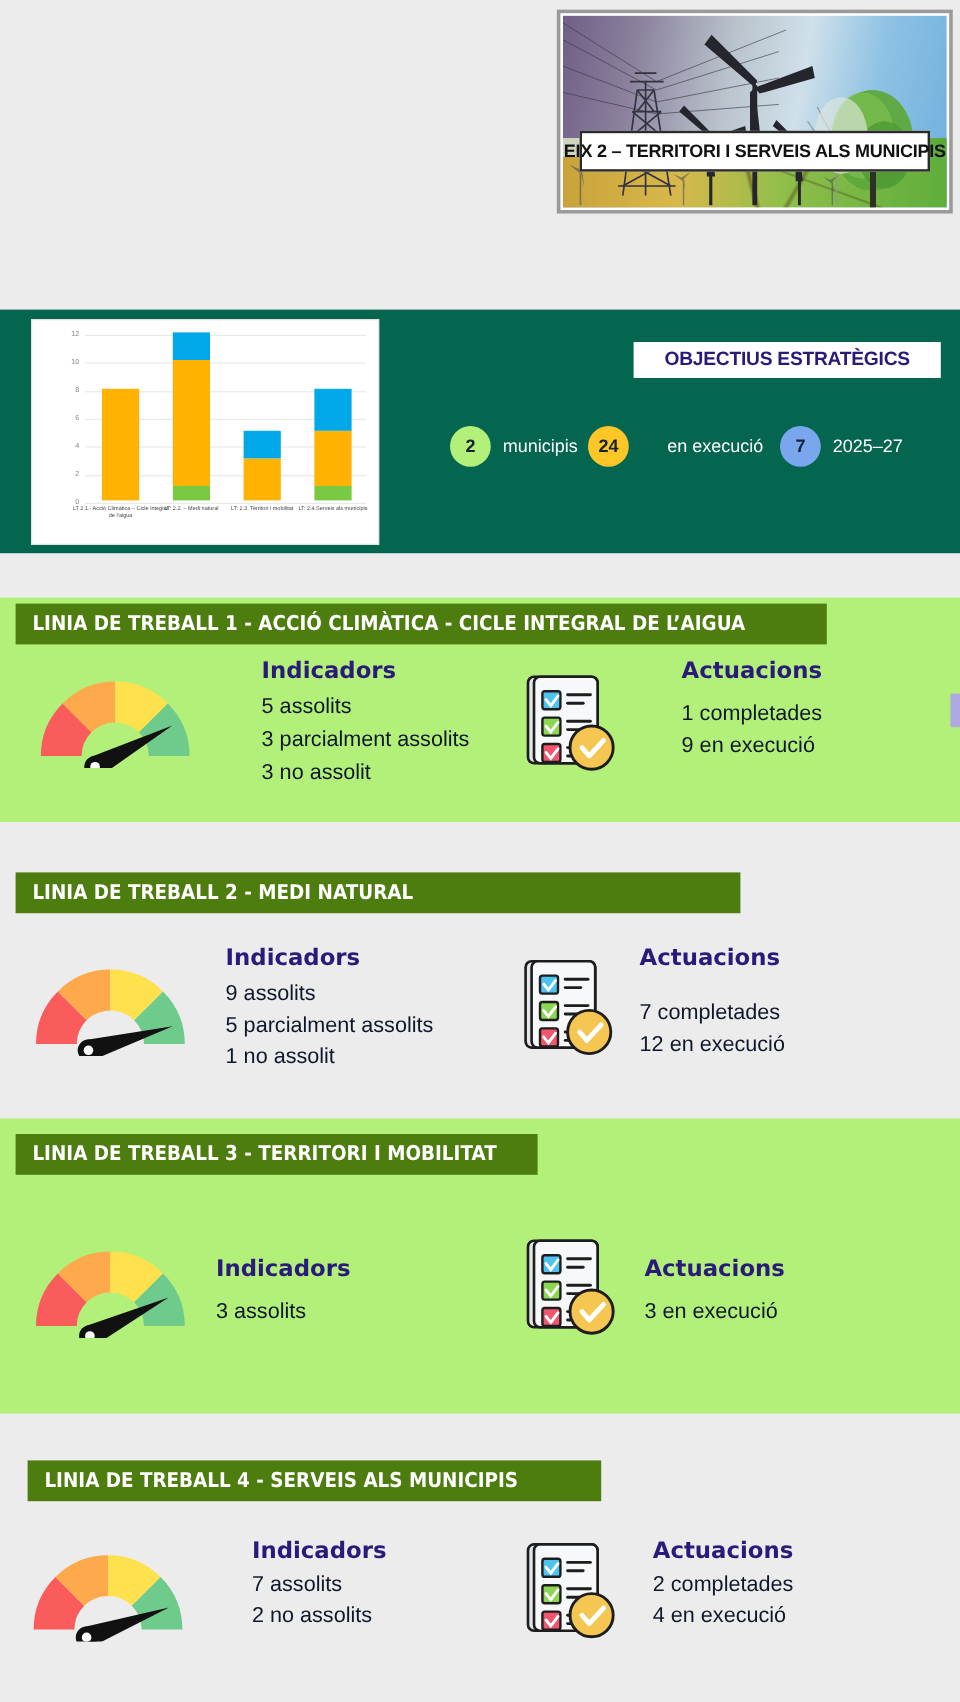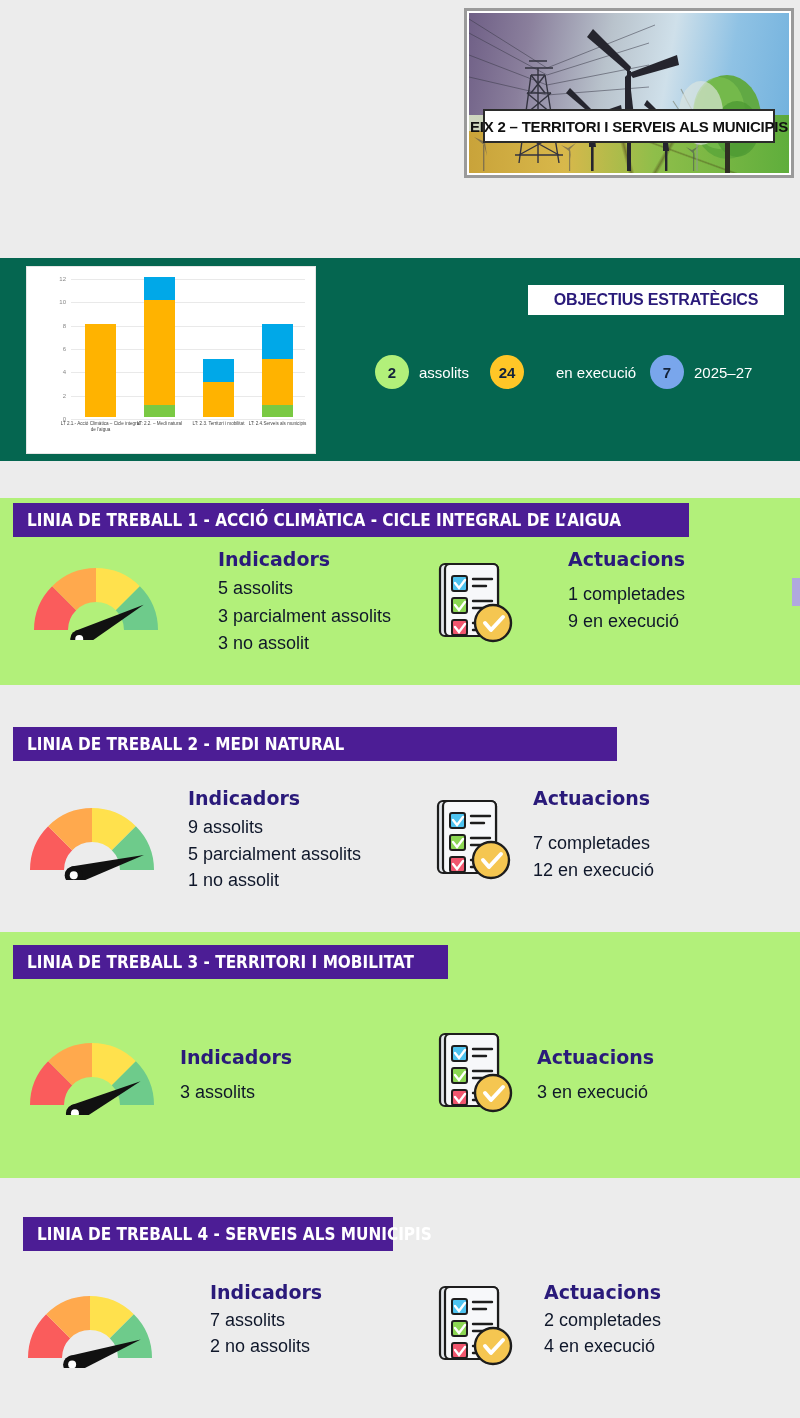--- a/index.html
+++ b/index.html
@@ -103,21 +103,21 @@
   .circle {
     width:34px; height:34px; border-radius:50%;
     display:flex; align-items:center; justify-content:center;
     font-weight:bold; font-size:15px; color:#14233a;
   }
   .stat-label { color:#fff; font-size:15px; white-space:nowrap; }
 
   
   .band-green { position:absolute; left:0; width:800px; background:#b2f07a; }
   .lt-header {
-    position:absolute; height:34px; background:#4c1d95;
+    position:absolute; height:34px; background:#4d7c0f;
     display:flex; align-items:center; padding:0 14px;
   }
   .lt-header span {
     font-family:"DejaVu Sans", sans-serif;
     font-weight:bold; font-size:17px; color:#fff;
     transform:scaleX(0.9); transform-origin:left center; white-space:nowrap;
   }
 
   .gauge { position:absolute; width:140px; height:80px; }
   .gauge svg { display:block; }
@@ -260,21 +260,21 @@
     </div>
 </div>
 
 <div id="obj-title">
   <span>OBJECTIUS ESTRATÈGICS</span>
 </div>
 
 <div id="obj-stats">
     <div class="stat" style="left: 0px;">
       <div class="circle" style="background: rgb(178, 240, 122);">2</div>
-      <div class="stat-label">assolits</div>
+      <div class="stat-label">municipis</div>
     </div>
     <div class="stat" style="left: 115px; gap: 32px;">
       <div class="circle" style="background: rgb(255, 198, 39);">24</div>
       <div class="stat-label">en execució</div>
     </div>
     <div class="stat" style="left: 275px;">
       <div class="circle" style="background: rgb(121, 166, 236);">7</div>
       <div class="stat-label">2025–27</div>
     </div>
   </div>
@@ -396,21 +396,21 @@
       <path d="M43,41 h19"></path>
           <path d="M43,48 h13"></path>
       <path d="M43,63 h19"></path>
           <path d="M43,70 h13"></path>
     </g>
     <circle cx="63" cy="63" r="18" fill="#f5c651" stroke="#1d1d1d" stroke-width="2.4"></circle>
     <path d="M55,63 l6,7 l12,-13" stroke="#fff" stroke-width="4" fill="none" stroke-linecap="round" stroke-linejoin="round"></path>
   </svg></div>
     <div class="col-head" style="left: 537px; top: 1046px;">Actuacions</div>
     <div class="col-line" style="left: 537px; top: 1082px;">3 en execució</div>
-    <div class="lt-header" style="top: 1217px; left: 23px; width: 370px;">
+    <div class="lt-header" style="top: 1217px; left: 23px; width: 478px;">
       <span>LINIA DE TREBALL 4 - SERVEIS ALS MUNICIPIS</span>
     </div>
     <div class="gauge" style="top: 1288px; left: 20px;">
       <svg width="140" height="80" viewBox="0 0 140 80">
         <path d="M8,70.00000000000001 A62,62 0 0 1 26.15937956643404,26.159379566434055 L50.201010126776666,50.20101012677667 A28,28 0 0 0 42,70 Z" fill="#fa5c5c"></path>
         <path d="M26.15937956643404,26.159379566434055 A62,62 0 0 1 69.99999999999999,8 L70,42 A28,28 0 0 0 50.201010126776666,50.20101012677667 Z" fill="#ffa94d"></path>
         <path d="M69.99999999999999,8 A62,62 0 0 1 113.84062043356593,26.15937956643404 L89.79898987322332,50.201010126776666 A28,28 0 0 0 70,42 Z" fill="#ffe14d"></path>
         <path d="M113.84062043356593,26.15937956643404 A62,62 0 0 1 132,69.99999999999999 L98,70 A28,28 0 0 0 89.79898987322332,50.201010126776666 Z" fill="#6ecb8b"></path>
     <path d="M120.74340152243906,51.530912260413885 L55.22402149499876,84.95561631026088 L49.067658915136725,68.04114913611453 Z" fill="#111"></path>
     <circle cx="52.14584020506774" cy="76.4983827231877" r="9" fill="#111"></circle>

